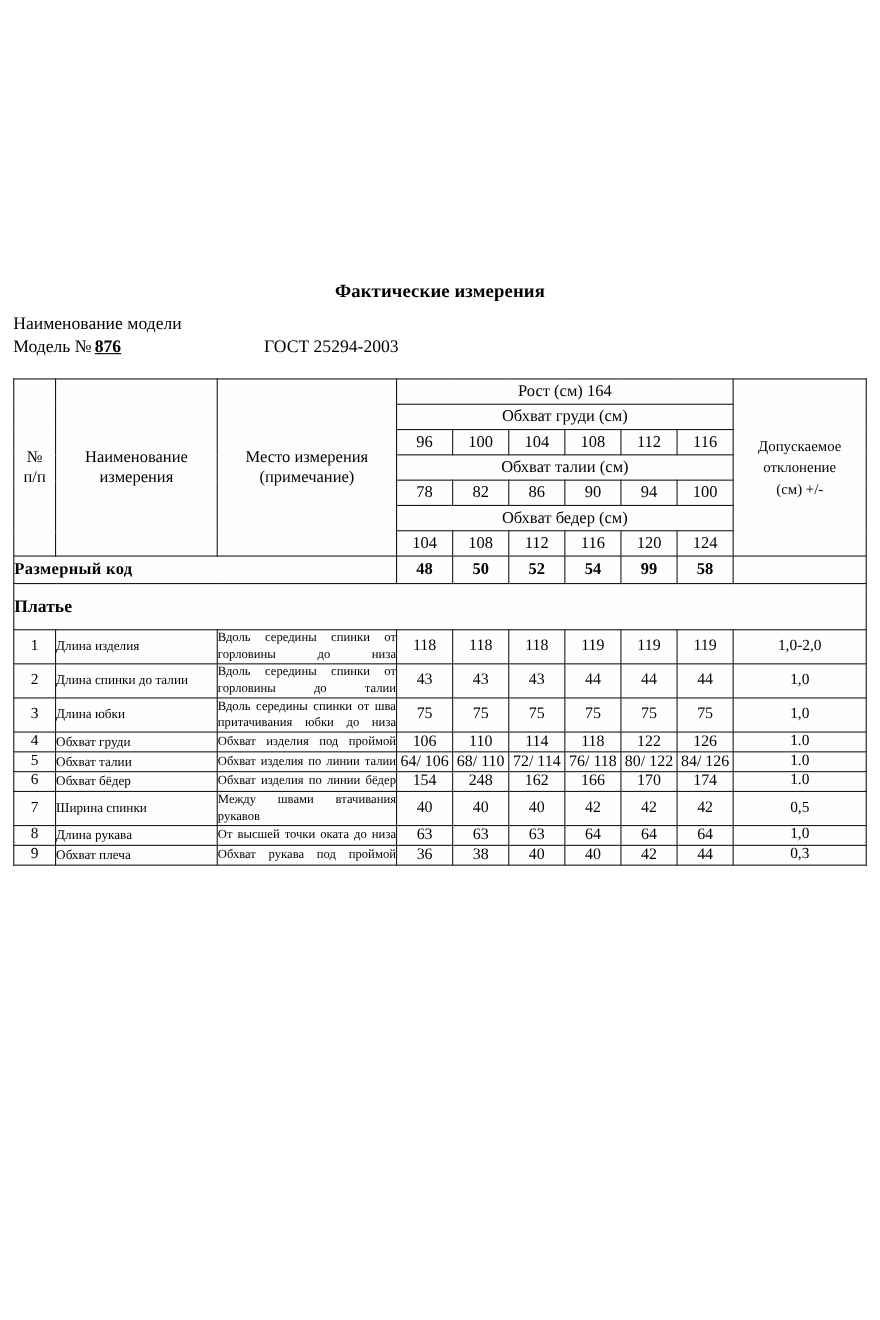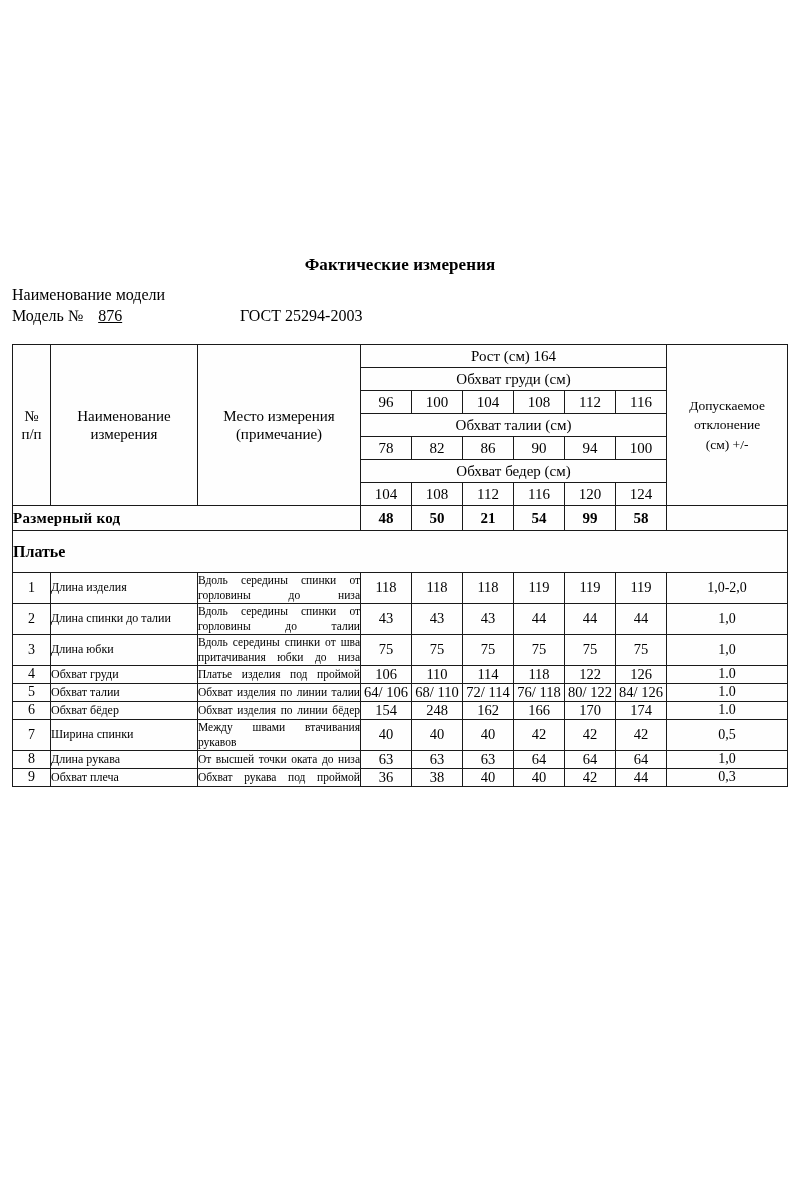--- a/index.html
+++ b/index.html
@@ -45,24 +45,24 @@
   }
 
   .model-line {
     position: absolute;
     left: 12px;
     top: 307px;
     font-size: 16px;
     white-space: nowrap;
   }
   .model-line .num {
-    font-weight: normal;
+    font-weight: bold;
     text-decoration: underline;
     padding: 0 4px 0 3px;
-    margin-left: 12px;
+    margin-left: 0;
   }
 
   .gost {
     position: absolute;
     left: 240px;
     top: 307px;
     font-size: 16px;
     white-space: nowrap;
   }
 
@@ -253,21 +253,21 @@
         <td class="hnum">112</td>
         <td class="hnum">116</td>
         <td class="hnum">120</td>
         <td class="hnum">124</td>
       </tr>
 
       <tr>
         <td class="sizecode" colspan="3">Размерный код</td>
         <td class="sizecode-val">48</td>
         <td class="sizecode-val">50</td>
-        <td class="sizecode-val">21</td>
+        <td class="sizecode-val">52</td>
         <td class="sizecode-val">54</td>
         <td class="sizecode-val">99</td>
         <td class="sizecode-val">58</td>
         <td></td>
       </tr>
 
       <tr>
         <td class="banner" colspan="10">Платье</td>
       </tr>
 
@@ -306,21 +306,21 @@
         <td class="rval">75</td>
         <td class="rval">75</td>
         <td class="rval">75</td>
         <td class="rval">75</td>
         <td class="rtol">1,0</td>
       </tr>
 
       <tr>
         <td class="rnum">4</td>
         <td class="rname">Обхват груди</td>
-        <td class="rplace">Платье изделия под проймой</td>
+        <td class="rplace">Обхват изделия под проймой</td>
         <td class="rval">106</td>
         <td class="rval">110</td>
         <td class="rval">114</td>
         <td class="rval">118</td>
         <td class="rval">122</td>
         <td class="rval">126</td>
         <td class="rtol">1.0</td>
       </tr>
 
       <tr>

